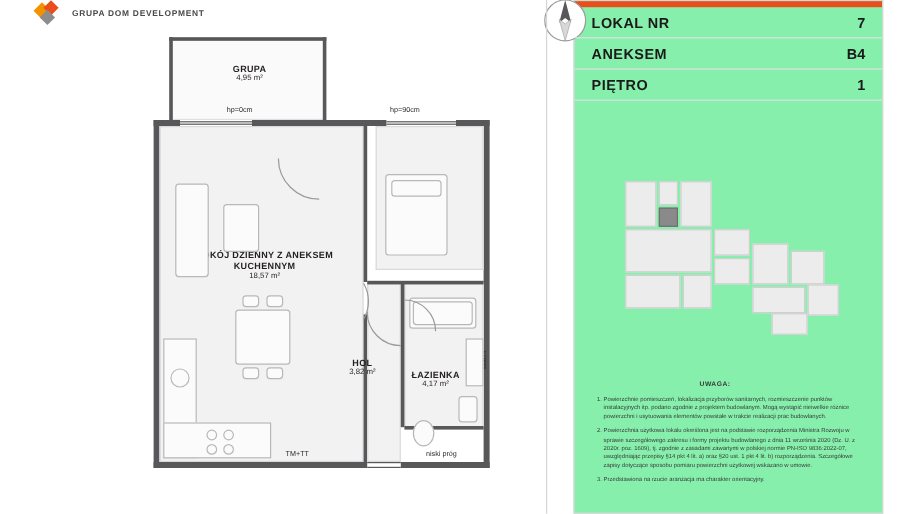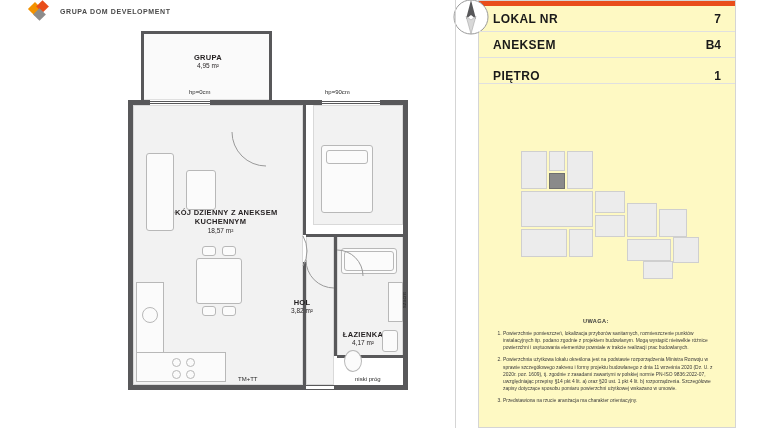--- a/index.html
+++ b/index.html
@@ -33,21 +33,21 @@
   .lbl .n { font-size:7.5px; font-weight:bold; letter-spacing:.3px; }
   .lbl .a { font-size:6.5px; }
   .tiny { position:absolute; font-size:6px; color:#2b2b2b; }
   .vtiny { position:absolute; font-size:5.5px; color:#2b2b2b; transform-origin:0 0; transform:rotate(-90deg); white-space:nowrap; }
 
   .furn { position:absolute; border:1px solid #b8b8b8; background:#fbfbfb; }
   .furn.r { border-radius:3px; }
   .circ { position:absolute; border:1px solid #b8b8b8; border-radius:50%; background:#fbfbfb; }
 
   
-  .card { position:absolute; left:478px; top:0px; width:258px; height:428px; border:1px solid #d5d5d5; background:#fef9c3; }
+  .card { position:absolute; left:478px; top:0px; width:258px; height:428px; border:1px solid #d5d5d5; background:#86efac; }
   .card-top-bar { position:absolute; left:0; top:0; width:100%; height:5px; background:#e94e1b; }
   .compass { position:absolute; left:-30px; top:-6px; width:44px; height:44px; }
 
   .inf { position:absolute; left:0; width:100%; height:26px; border-bottom:1px solid #e0e0e0; display:flex; align-items:center; }
   .inf .k { font-size:12px; font-weight:bold; letter-spacing:.4px; padding-left:14px; color:#1a1a1a; }
   .inf .v { margin-left:auto; padding-right:14px; font-size:12px; font-weight:bold; color:#1a1a1a; }
 
   .keymap { position:absolute; left:14px; top:150px; width:230px; height:130px; }
   .kblock { position:absolute; background:#ececec; border:1px solid #cfcfcf; }
   .kblock.hl { background:#8a8a8a; border-color:#6f6f6f; }
@@ -117,21 +117,21 @@
     <div class="room" style="left:306px; top:236px; width:28px; height:149px;"></div>
     <div class="lbl" style="left:272px; top:298px; width:60px;">
       <div class="n">HOL</div>
       <div class="a">3,82 m²</div>
     </div>
 
     <div class="room" style="left:337px; top:236px; width:66px; height:120px;"></div>
     <div class="wall" style="left:334px; top:236px; width:3px; height:120px;"></div>
     <div class="wall" style="left:306px; top:234px; width:97px; height:3px;"></div>
     <div class="wall" style="left:337px; top:355px; width:66px; height:3px;"></div>
-    <div class="lbl" style="left:335px; top:308px; width:56px;margin-top:22px;">
+    <div class="lbl" style="left:335px; top:308px; width:56px;">
       <div class="n">ŁAZIENKA</div>
       <div class="a">4,17 m²</div>
     </div>
 
     <div class="furn r" style="left:341px; top:248px; width:56px; height:26px;"></div>
     <div class="furn r" style="left:344px; top:251px; width:50px; height:20px;"></div>
 
     <div class="circ" style="left:344px; top:350px; width:18px; height:22px;"></div>
 
     <div class="furn r" style="left:382px; top:330px; width:16px; height:22px;"></div>
@@ -180,21 +180,21 @@
     </svg>
 
     <div class="inf" style="top:5px;">
       <span class="k">LOKAL NR</span>
       <span class="v">7</span>
     </div>
     <div class="inf" style="top:31px;">
       <span class="k">ANEKSEM</span>
       <span class="v">B4</span>
     </div>
-    <div class="inf" style="top:57px;align-items:flex-end;">
+    <div class="inf" style="top:57px;">
       <span class="k">PIĘTRO</span>
       <span class="v">1</span>
     </div>
 
     <div class="keymap">
       <div class="kblock" style="left:28px; top:0px; width:26px; height:38px;"></div>
       <div class="kblock hl" style="left:56px; top:22px; width:16px; height:16px;"></div>
       <div class="kblock" style="left:74px; top:0px; width:26px; height:38px;"></div>
       <div class="kblock" style="left:56px; top:0px; width:16px; height:20px;"></div>
       <div class="kblock" style="left:28px; top:40px; width:72px; height:36px;"></div>

